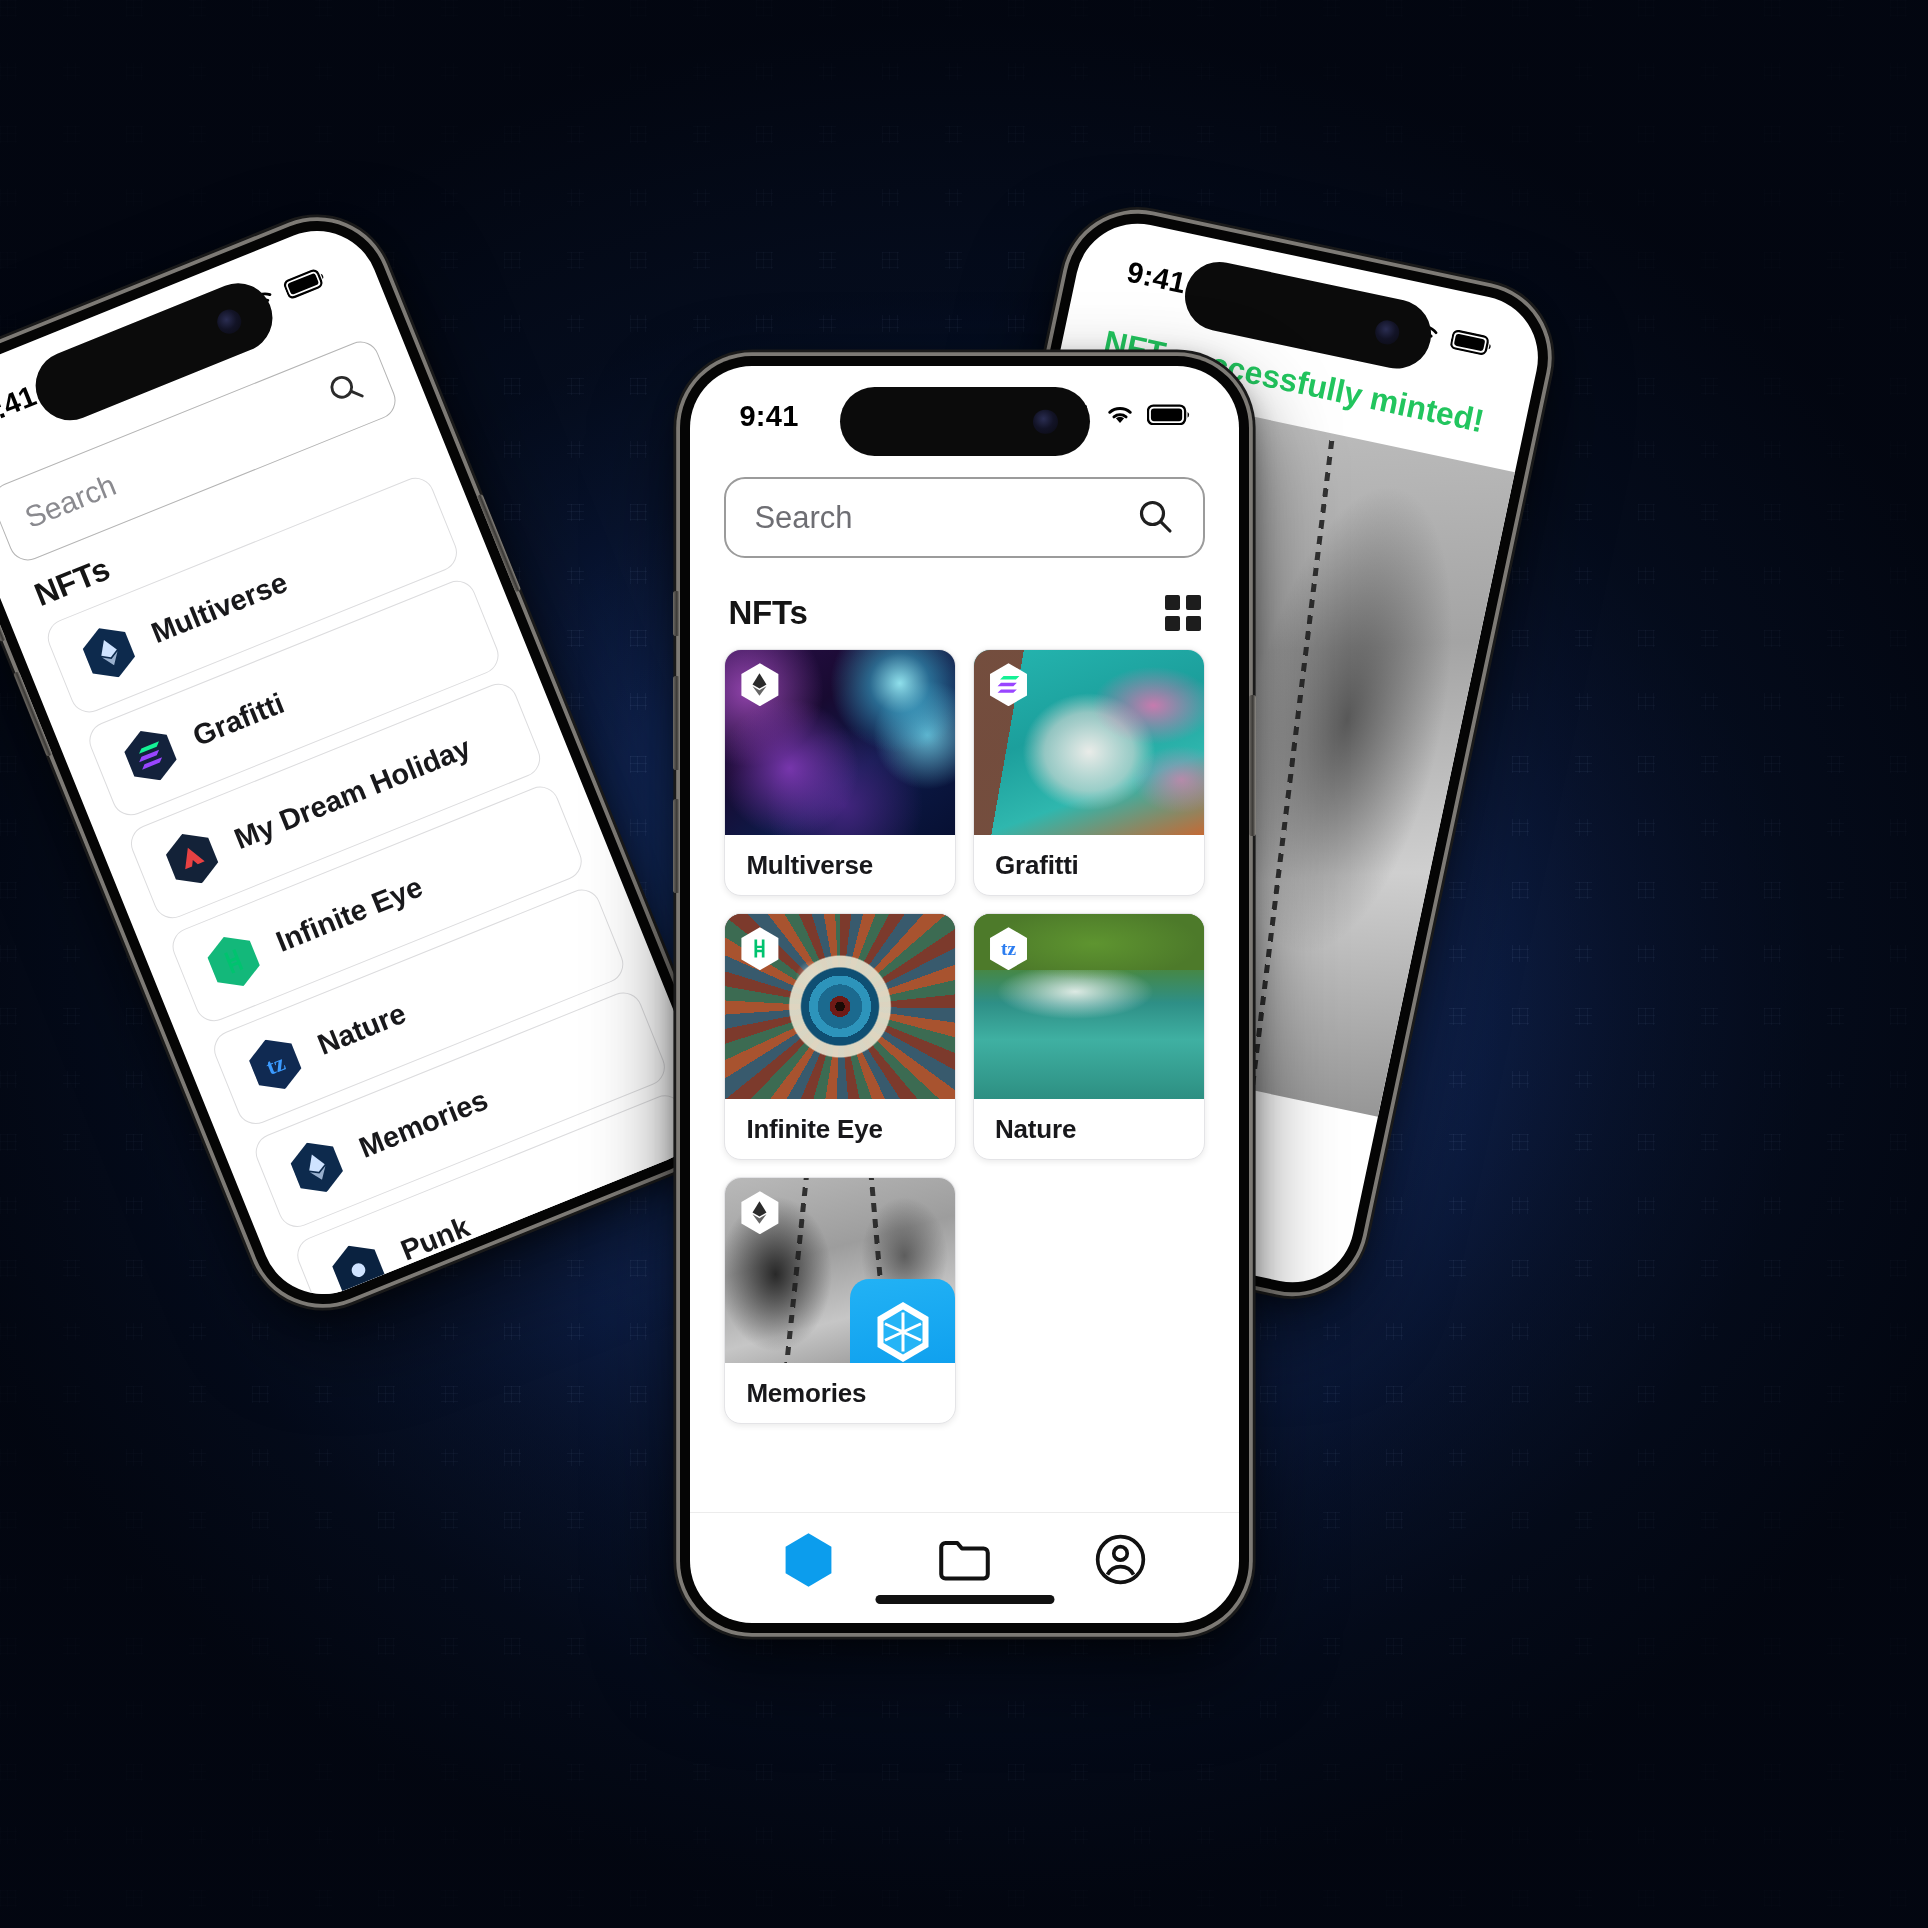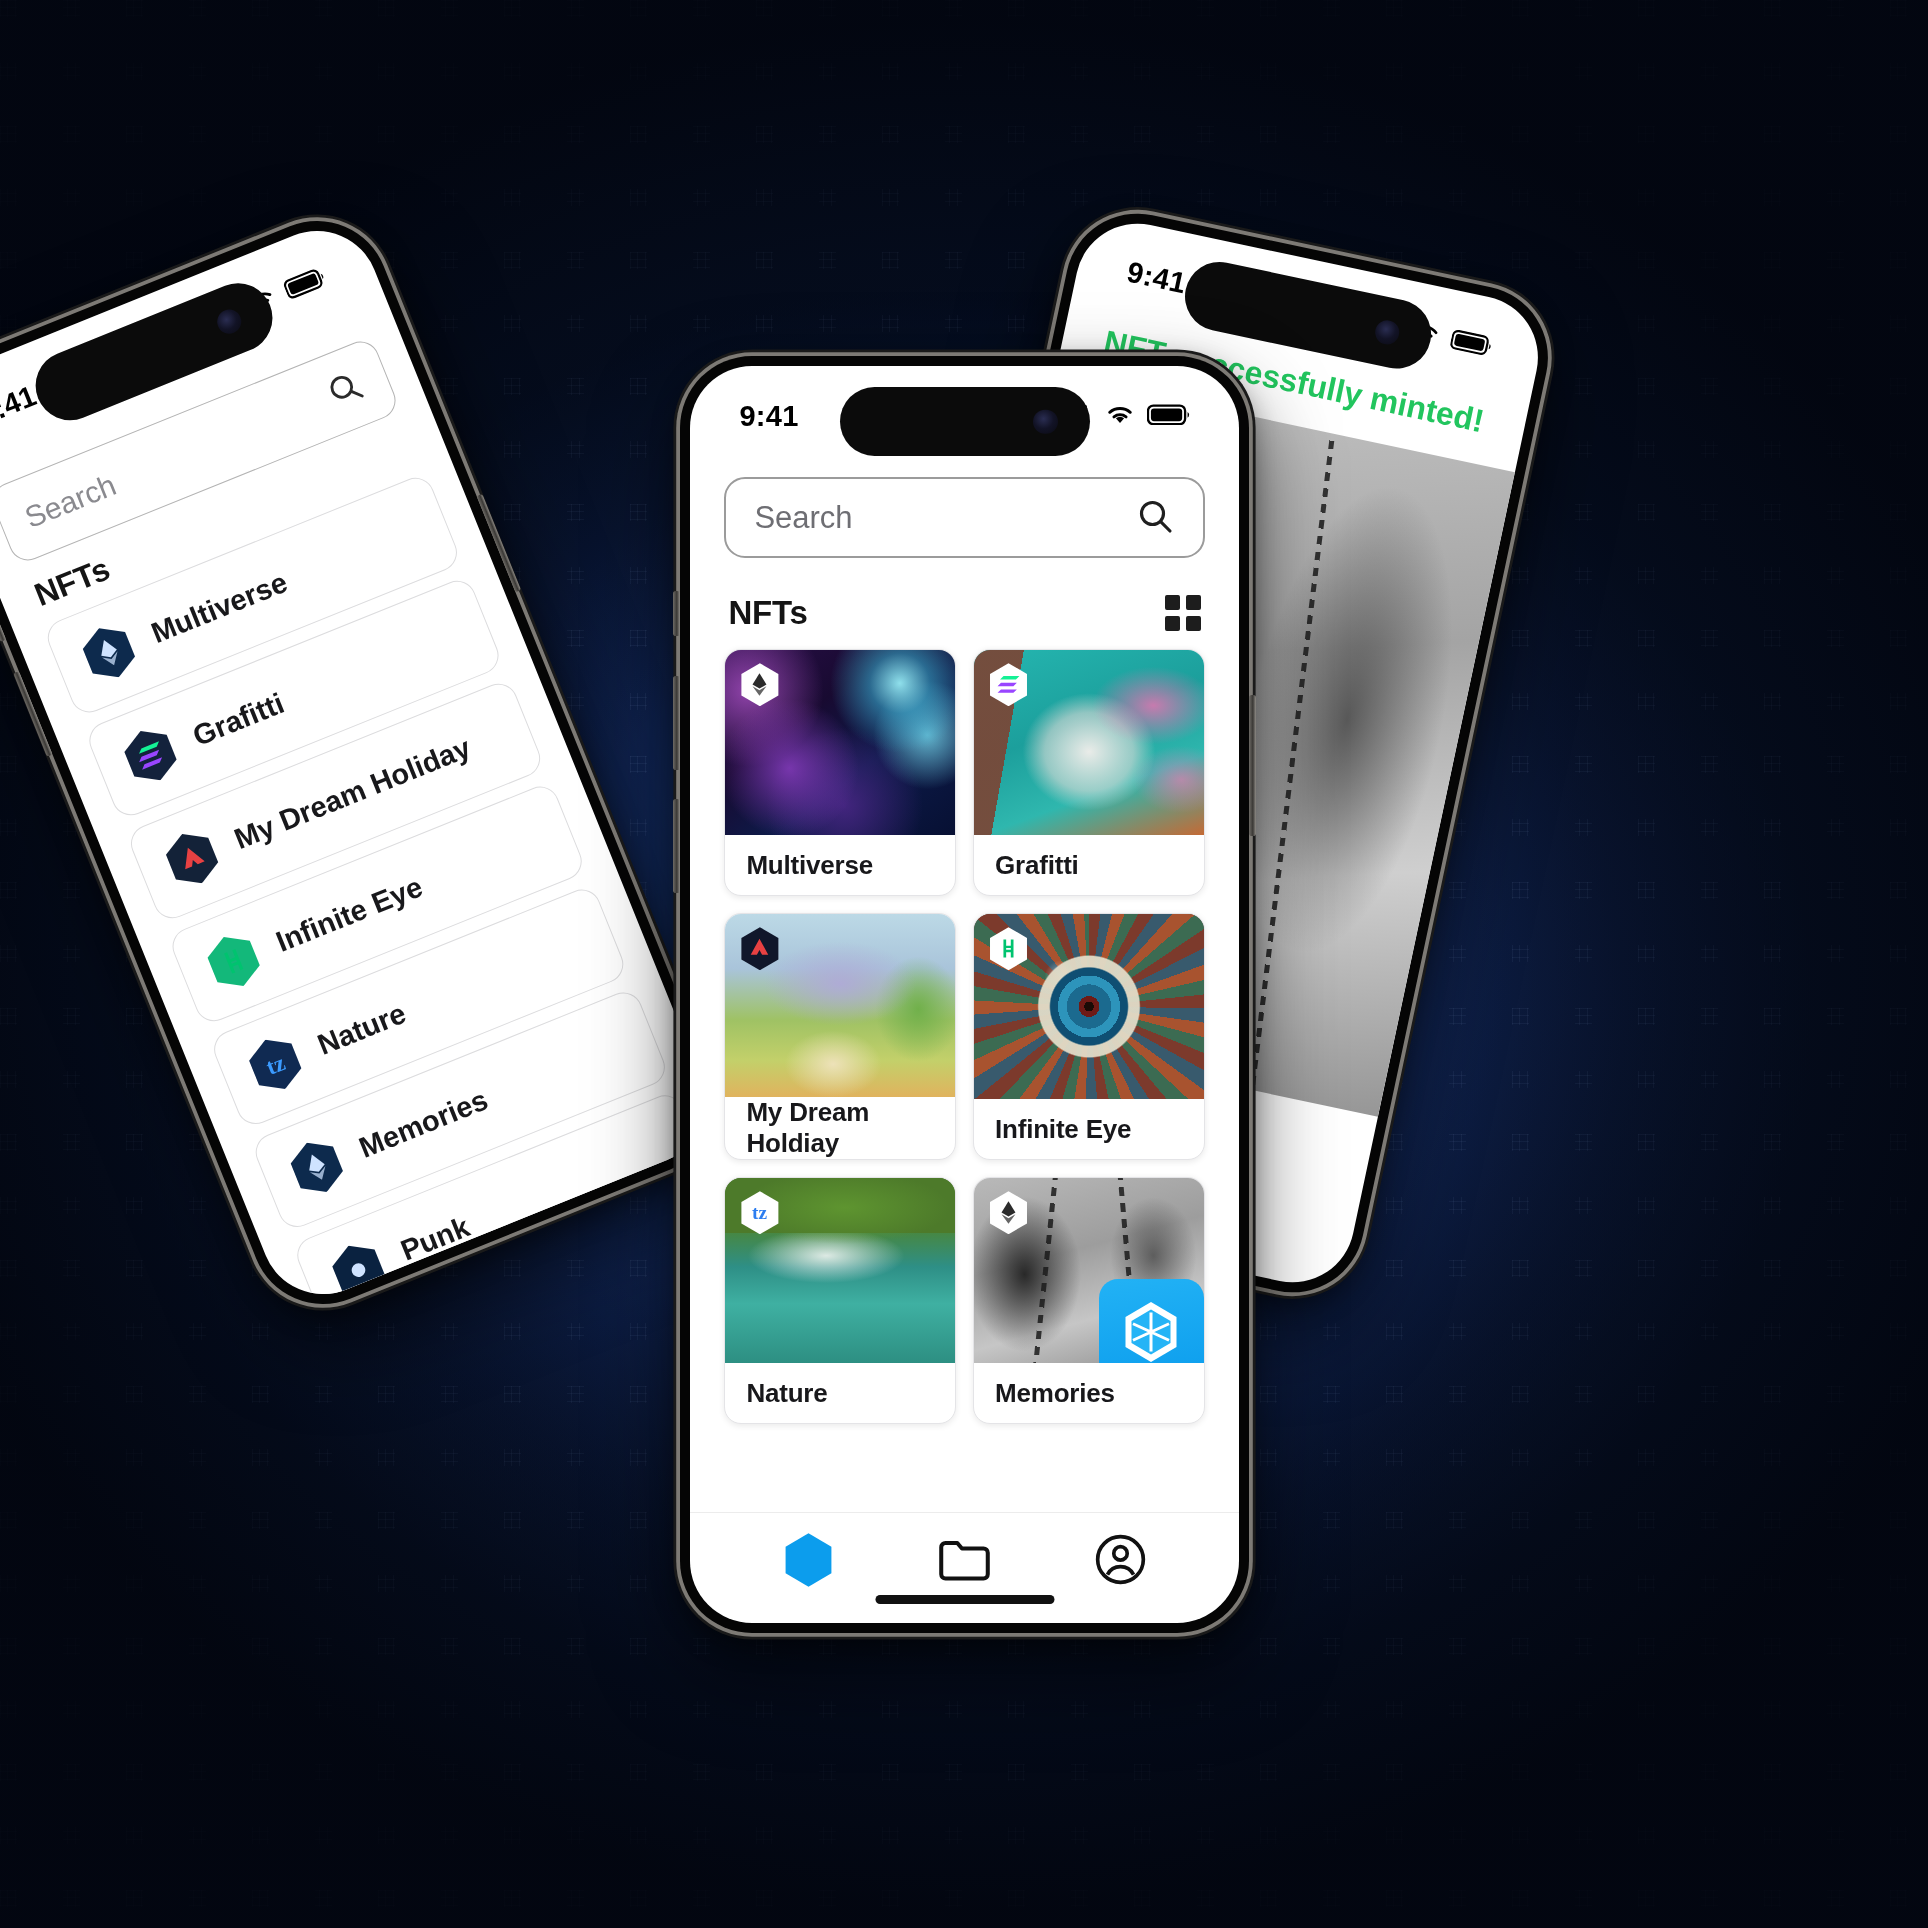--- a/index.html
+++ b/index.html
@@ -491,32 +491,20 @@
                     <div style="width:72%;height:72%;"><svg viewBox="0 0 24 24" width="100%" height="100%">
                         <path d="M6.2 15.8h12.3l-2.7 2.7H3.5zM6.2 10.6h12.3l-2.7 2.7H3.5z" fill="#9945ff"></path>
                         <path d="M17.8 8.2H5.5L8.2 5.5h12.3z" fill="#14f195"></path>
                       </svg></div>
                   </div>
                 </div>
               </div>
               <div class="nft-label">Grafitti</div>
             </div>
             <div class="nft-card">
-              <div class="nft-img art-dream">
-                <div class="chain-badge">
-                  <div class="hexwrap" style="background:#10172b;display:flex;align-items:center;justify-content:center;">
-                    <div style="width:72%;height:72%;"><svg viewBox="0 0 24 24" width="100%" height="100%">
-                        <path d="M12 4.5l6.8 12.3H14l-2-3.7-2 3.7H5.2z" fill="#e84142"></path>
-                      </svg></div>
-                  </div>
-                </div>
-              </div>
-              <div class="nft-label">My Dream Holdiay</div>
-            </div>
-            <div class="nft-card">
               <div class="nft-img art-eye">
                 <div class="chain-badge">
                   <div class="hexwrap" style="background:#ffffff;display:flex;align-items:center;justify-content:center;">
                     <div style="width:72%;height:72%;"><svg viewBox="0 0 24 24" width="100%" height="100%">
                         <path d="M8.1 5h2.1v14H8.1zM13.8 5h2.1v14h-2.1zM8.1 9.8h7.8v1.9H8.1zM8.1 13h7.8v1.9H8.1z" fill="#00c36f"></path>
                       </svg></div>
                   </div>
                 </div>
               </div>
               <div class="nft-label">Infinite Eye</div>

